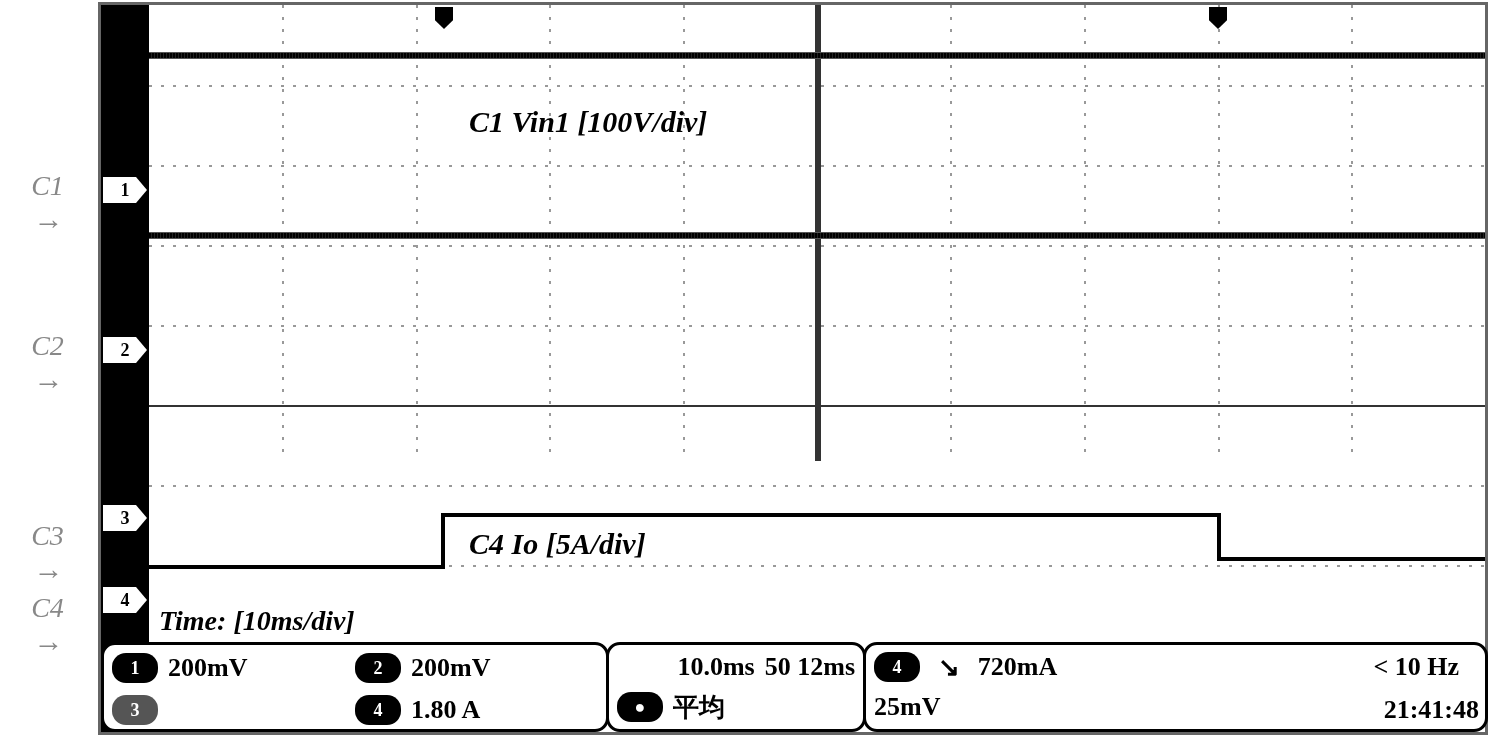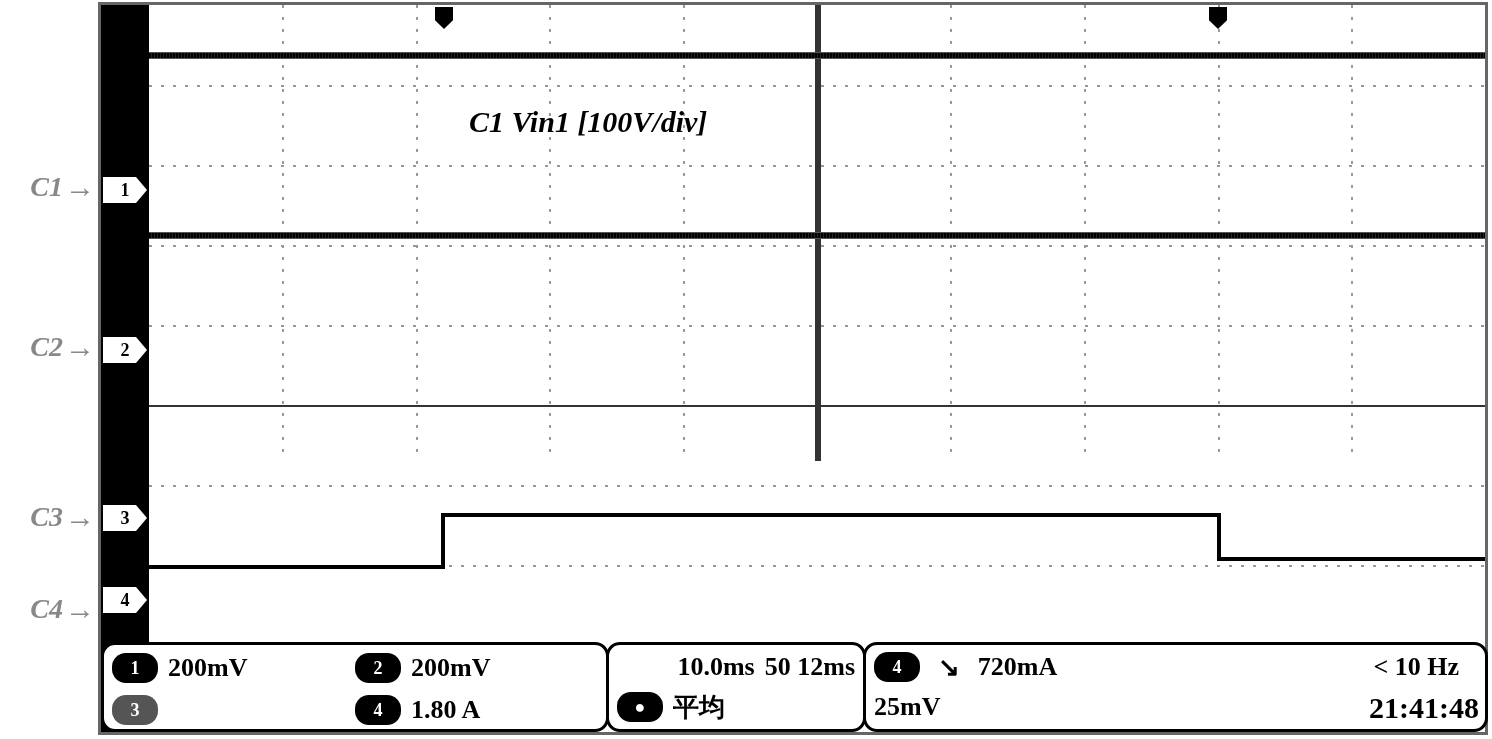--- a/index.html
+++ b/index.html
@@ -16,26 +16,27 @@
     top: 0;
     width: 1492px;
     height: 739px;
   }
   
   .ch-label-outer {
     position: absolute;
     left: 0;
     width: 95px;
     font-size: 28px;
-    font-weight: bold;
+    font-weight: normal;
     color: #888;
     font-style: italic;
     display: flex;
     align-items: center;
     justify-content: flex-end;
+    flex-direction: column;
   }
   .ch-label-outer .arrow { margin-left: 2px; font-style: normal; font-size: 30px; }
   
   .scope-frame {
     position: absolute;
     left: 98px;
     top: 2px;
     width: 1390px;
     height: 733px;
     border: 3px solid #666;
@@ -160,38 +161,38 @@
     height: 30px;
     background: #000;
     color: #fff;
     border-radius: 14px;
     font-size: 18px;
   }
   .clock {
     position: absolute;
     right: 6px;
     bottom: 4px;
-    font-size: 30px;
+    font-size: 26px;
     font-weight: bold;
   }
 </style>
 </head>
 <body>
 
 <div class="scope-wrapper">
 
   <div class="ch-label-outer" style="top:170px">
     <span>C1</span>
       <span class="arrow">→</span>
   </div>
   <div class="ch-label-outer" style="top:330px">
     <span>C2</span>
       <span class="arrow">→</span>
   </div>
-  <div class="ch-label-outer" style="top:500px">
+  <div class="ch-label-outer" style="top:520px">
     <span>C3</span>
       <span class="arrow">→</span>
   </div>
   <div class="ch-label-outer" style="top:592px">
     <span>C4</span>
       <span class="arrow">→</span>
   </div>
 
   <div class="scope-frame">
     <div class="scope-leftbar">
@@ -238,20 +239,22 @@
 
       <div class="trace thin" style="top:400px"></div>
 
       <div class="seg" style="left:0; width:294px; top:560px"></div>
       <div class="segv" style="left:292px; top:508px; height:56px"></div>
       <div class="seg" style="left:292px; width:778px; top:508px"></div>
       <div class="segv" style="left:1068px; top:508px; height:44px"></div>
       <div class="seg" style="left:1068px; right:0; width:auto; top:552px"></div>
 
       <div class="annot" style="left:320px; top:100px">C1 Vin1 [100V/div]</div>
+      <div class="annot" style="left:320px; top:522px">C4  Io    [5A/div]</div>
+      <div class="time-annot" style="left:10px; top:600px">Time: [10ms/div]</div>
     </div>
 
     <div class="status-row">
 
       <div class="status-box" style="width:508px">
         <div style="display:flex">
           <div class="status-cell" style="width:50%">
             <span class="ch-badge">1</span>
             <span>200mV</span>
           </div>

